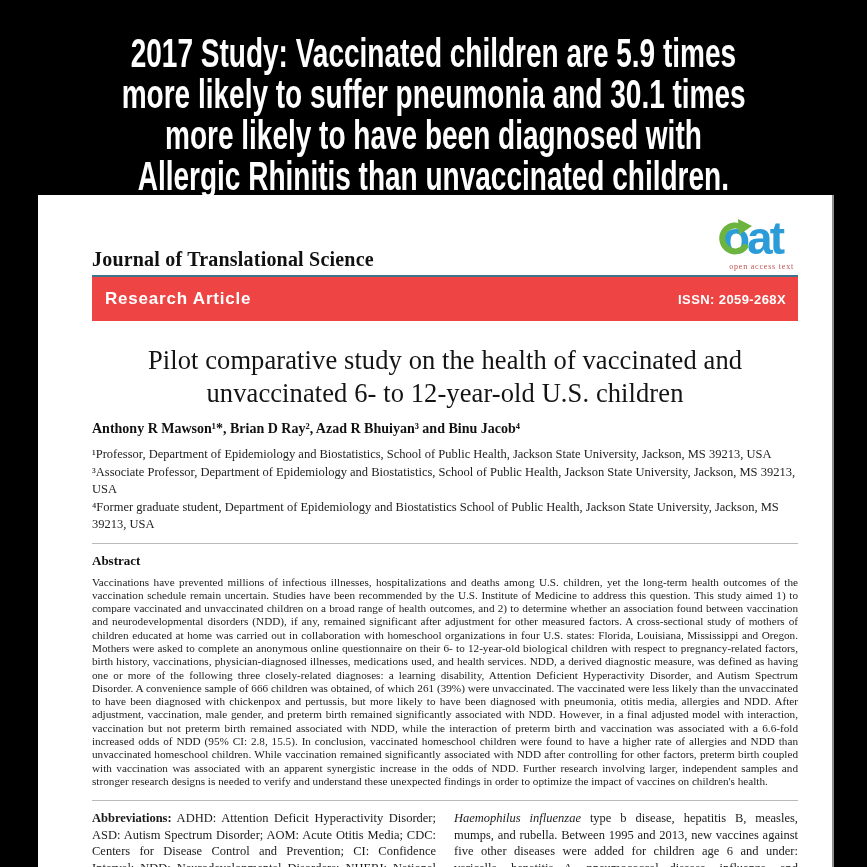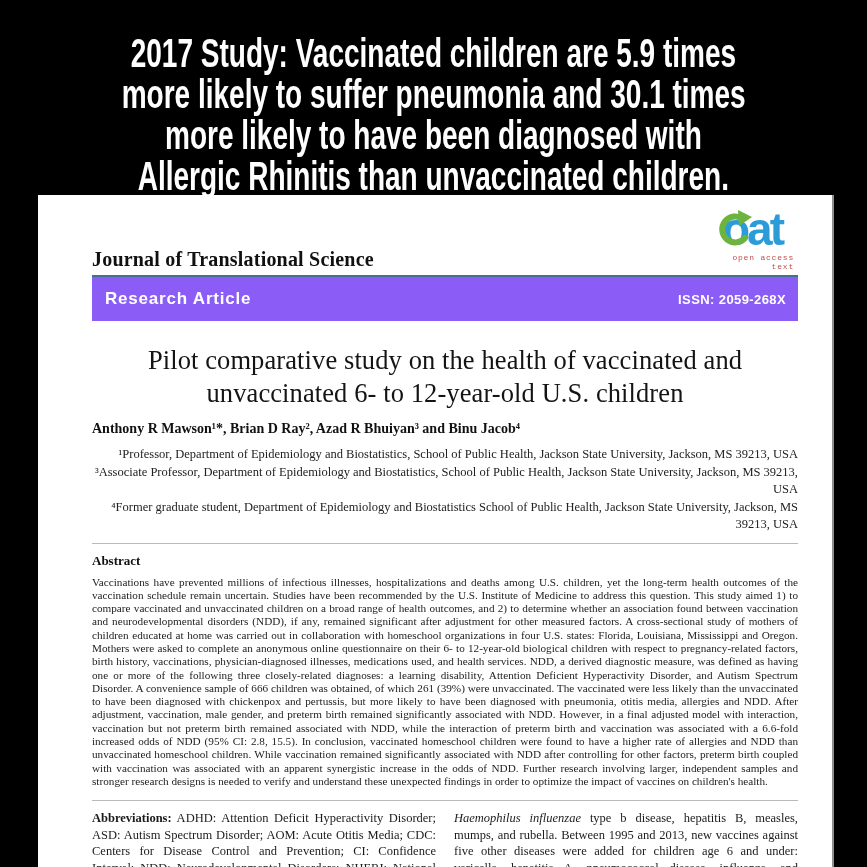--- a/index.html
+++ b/index.html
@@ -42,47 +42,47 @@
   }
 
   .page-header { display: flex; justify-content: space-between; align-items: flex-end; height: 56px; }
   .journal-name {
     margin: 13px 0 0 0;
     font-size: 20px; font-weight: 700; letter-spacing: 0.2px;
     color: #111;
   }
   .logo { width: 92px; text-align: center; margin-top: -2px; }
   .logo-tagline {
-    font-family: Liberation Mono, monospace;
+    font-family: Liberation Serif, serif;
     font-size: 8px; color: #c0504d; letter-spacing: 0.8px;
     margin-top: -4px; text-align: right; padding-right: 4px;
   }
 
   .type-bar {
     margin-top: 4px; height: 44px;
-    background: #8b5cf6;
+    background: #ef4444;
     border-top: 2px solid #40748c;
     display: flex; justify-content: space-between; align-items: center;
     padding: 0 12px 0 13px;
     font-family: "Liberation Sans", sans-serif; color: #ffffff;
   }
   .type-label { font-size: 17px; font-weight: 700; letter-spacing: 0.8px; }
   .issn-label { font-size: 13px; font-weight: 700; letter-spacing: 0.4px; }
 
   .article-title {
     margin: 23px 0 0 0;
     font-size: 26.5px; font-weight: 400; line-height: 33px;
     color: #141414; letter-spacing: 0.1px; text-align: center;
   }
   .authors {
     margin-top: 11px;
     font-size: 14px; font-weight: 700; color: #111;
   }
   .affiliations { margin-top: 9px; }
-  .affiliation-line { font-size: 12.5px; line-height: 17.5px; color: #222; text-align: right; }
+  .affiliation-line { font-size: 12.5px; line-height: 17.5px; color: #222; }
 
   .rule { border: none; border-top: 1px solid #b9b9b9; margin: 9px 0 0 0; }
 
   .abstract-heading { margin: 9px 0 0 0; font-size: 13px; font-weight: 700; color: #111; }
   .abstract-text {
     margin-top: 7px;
     font-size: 11.2px; line-height: 13.3px;
     text-align: justify; color: #222;
   }
 

